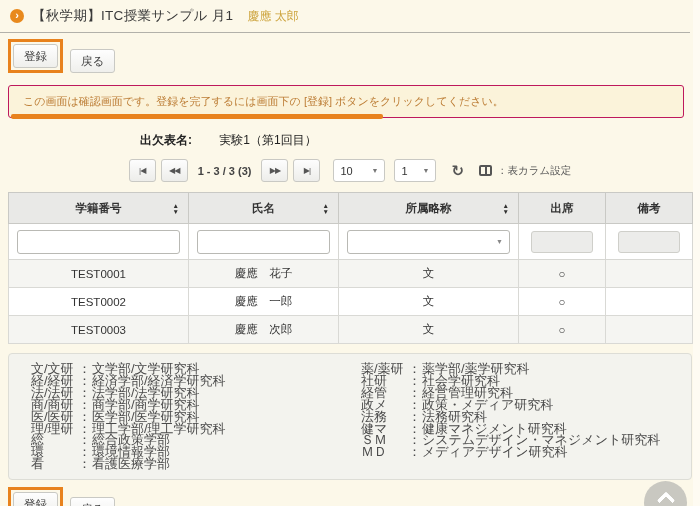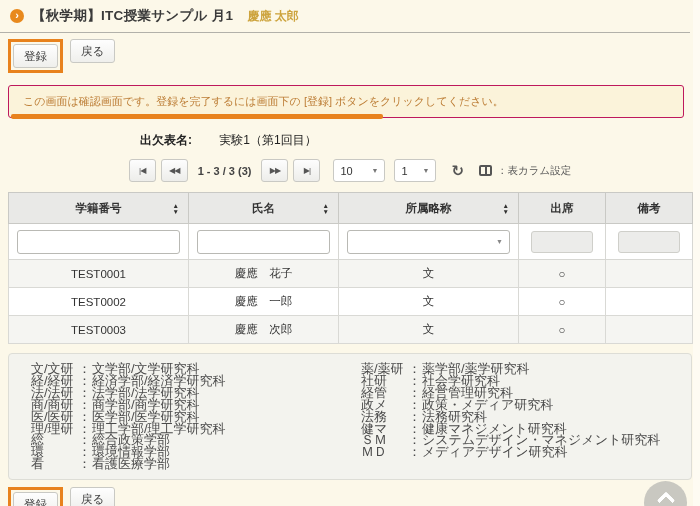--- a/index.html
+++ b/index.html
@@ -4,25 +4,25 @@
 <style>
   * { box-sizing: border-box; }
   html,body { margin:0; padding:0; }
   body { font-family: "Liberation Sans", "DejaVu Sans", sans-serif; }
   .page { position:relative; width:700px; height:506px; background:#fcf8e9; overflow:hidden; color:#333; }
   .page::after { content:""; position:absolute; top:0; right:0; width:7px; height:100%; background:#fefbf2; }
 
   
   .header { height:33px; display:flex; align-items:center; gap:8px; padding-left:10px; margin-right:10px; border-bottom:1px solid #b2b1aa; }
   .crumb-icon { flex:0 0 auto; width:14px; height:14px; border-radius:50%; background:#e8891d; color:#fff; font-size:11px; line-height:13px; text-align:center; font-weight:bold; }
-  .page-title { margin:0; font-size:13.5px; font-weight:bold; color:#3a3a3a; letter-spacing:.3px; }
-  .user-link { color:#cda43e; font-size:12px; font-weight:bold; margin-left:6px; text-decoration:none; cursor:pointer; }
-
-  
-  .actions { margin:6px 0 0 8px; display:flex; align-items:flex-start; gap:7px; }
+  .page-title { margin:0; font-size:13.5px; font-weight:normal; color:#3a3a3a; letter-spacing:.3px; }
+  .user-link { color:#cda43e; font-size:12px; font-weight:normal; margin-left:6px; text-decoration:none; cursor:pointer; }
+
+  
+  .actions { margin:6px 0 0 8px; display:flex; align-items:flex-end; gap:7px; }
   .hl { display:inline-block; border:3px solid #e8821d; padding:2px; line-height:0; }
   .btn { background:linear-gradient(#fefefe,#efefec); border:1px solid #c9c9c4; border-radius:3px; font-size:11.5px; color:#444; padding:4px 10px; font-family:inherit; line-height:14px; cursor:pointer; }
 
   
   .notice { position:relative; margin:12px 16px 0 8px; background:#fbf3da; border:1px solid #be185d; border-radius:3px; padding:8px 14px; font-size:11px; color:#bc7c34; }
   .notice-underline { position:absolute; left:2px; bottom:-2px; width:372px; height:5px; background:#e8821d; border-radius:2px; }
 
   
   .sheet-name { margin:14px 8px 0 140px; font-size:12px; color:#222; }
   .sheet-name .lbl { font-weight:bold; margin-right:24px; }

